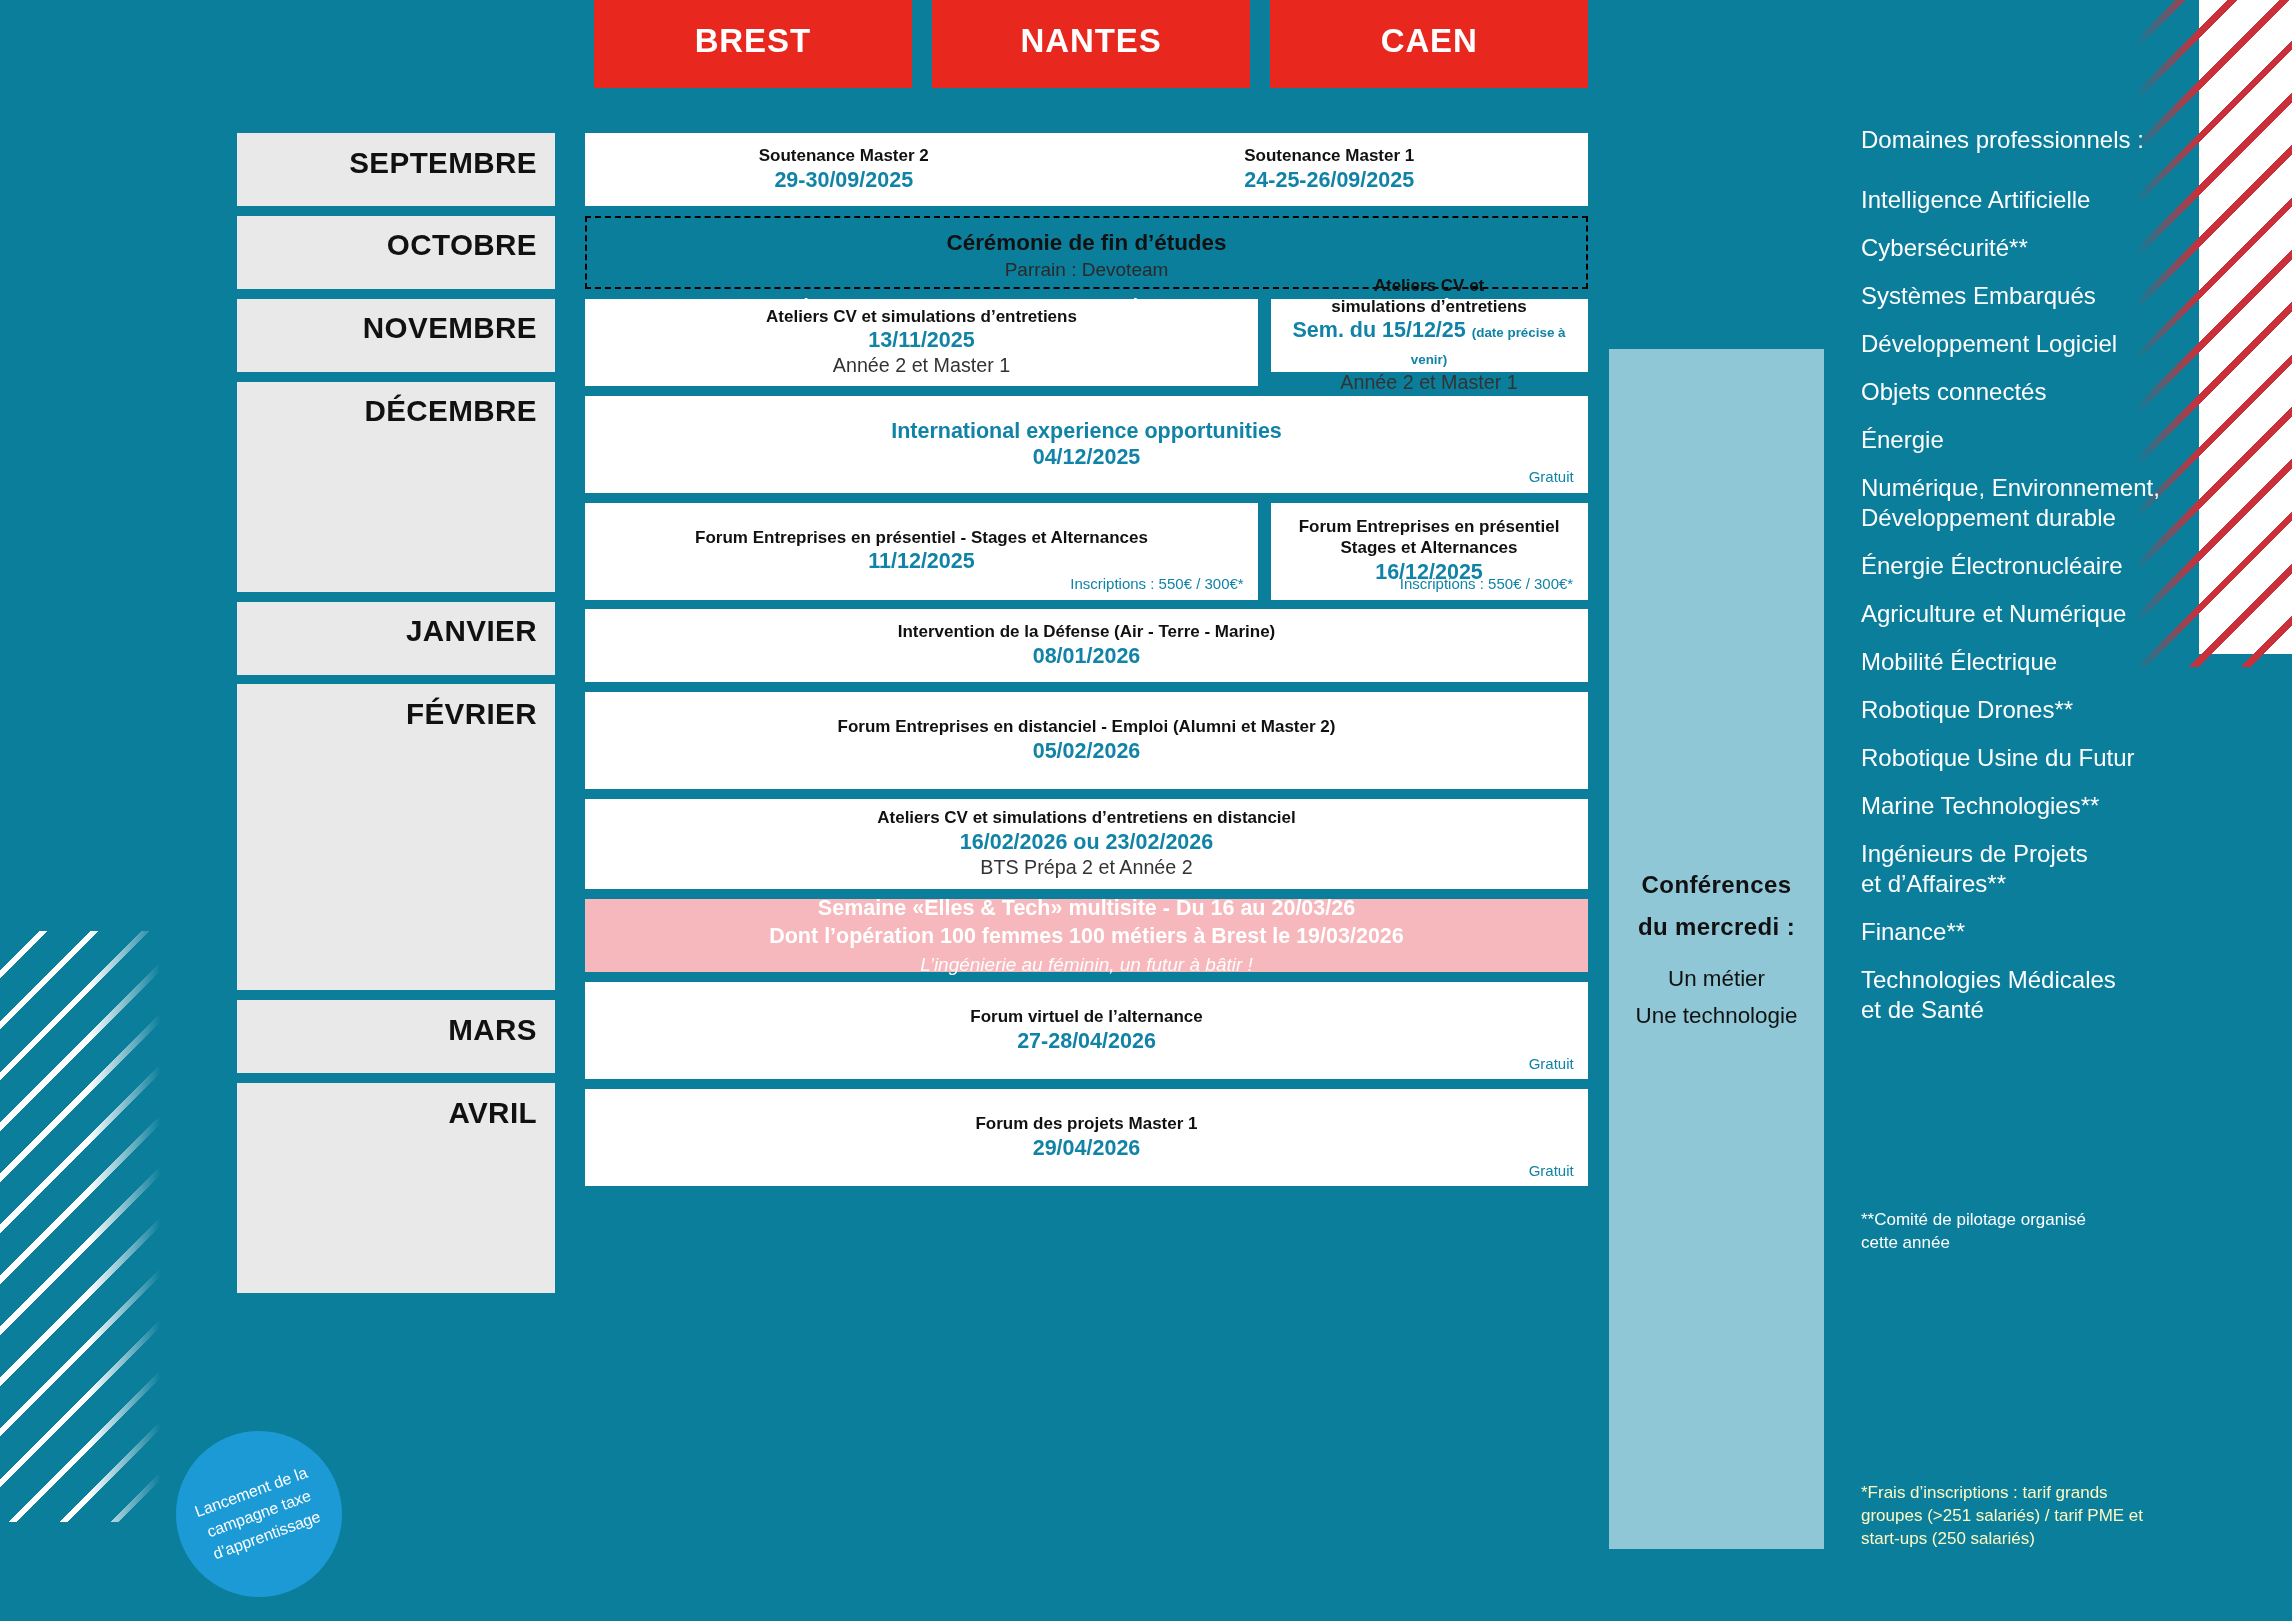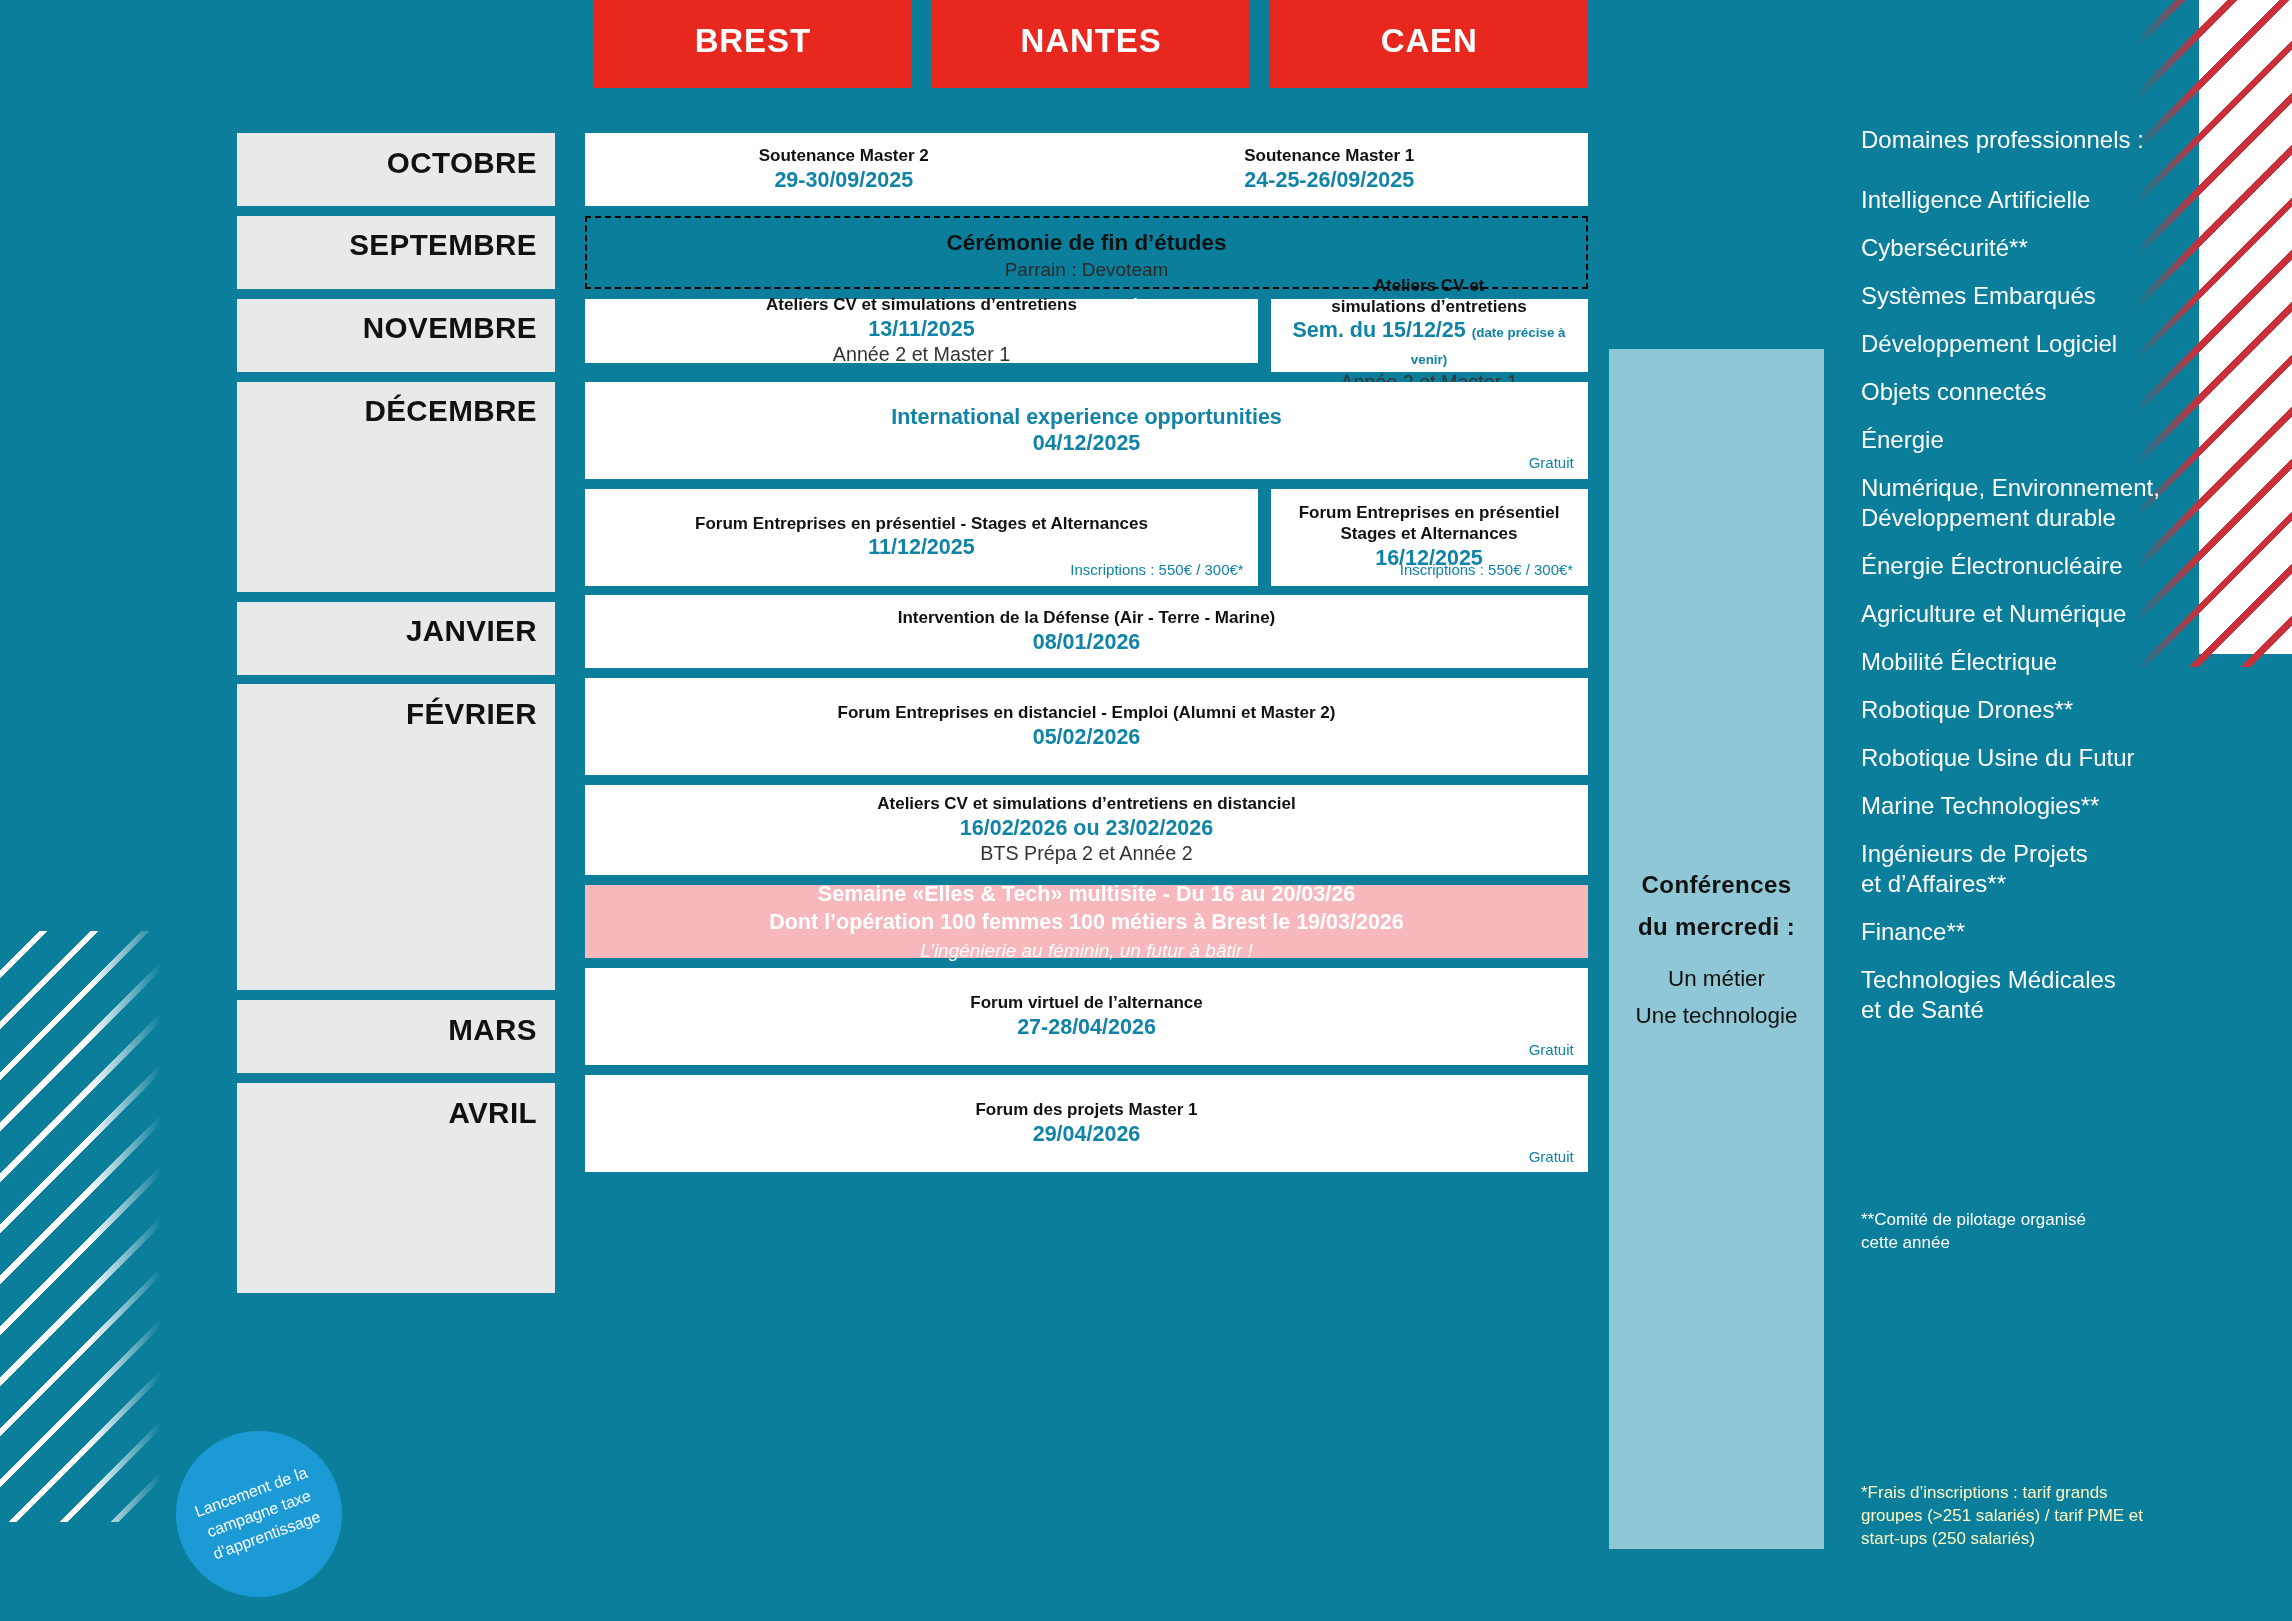--- a/index.html
+++ b/index.html
@@ -124,22 +124,22 @@
     </div>
   <div class="city">
       <span>NANTES</span>
     </div>
   <div class="city">
       <span>CAEN</span>
     </div>
 </div>
 
 <div class="months">
+  <div class="month-box" style="height:73px"><span>SEPTEMBRE</span></div>
   <div class="month-box" style="height:73px"><span>OCTOBRE</span></div>
-  <div class="month-box" style="height:73px"><span>SEPTEMBRE</span></div>
   <div class="month-box" style="height:73px"><span>NOVEMBRE</span></div>
   <div class="month-box" style="height:210px"><span>DÉCEMBRE</span></div>
   <div class="month-box" style="height:73px"><span>JANVIER</span></div>
   <div class="month-box" style="height:306px"><span>FÉVRIER</span></div>
   <div class="month-box" style="height:73px"><span>MARS</span></div>
   <div class="month-box" style="height:210px"><span>AVRIL</span></div>
 </div>
 
 <div class="events">
 
@@ -165,21 +165,21 @@
         <div><span class="cer-city">Nantes : 10/10</span></div>
         <div>
           <span class="cer-city">Caen : 07/11</span>
           <div class="cer-note">1ᵉ promotion ISEN Caen !</div>
         </div>
       </div>
     </div>
   </div>
 
   <div class="ev-row">
-    <div class="card wide" style="height:64px;">
+    <div class="card wide" style="height:87px;">
       <div class="t1">Ateliers CV et simulations d’entretiens</div>
       <div class="t2">13/11/2025</div>
       <div class="t3">Année 2 et Master 1</div>
     </div>
     <div class="card narrow" style="height:73px;">
       <div class="t1">Ateliers CV et</div>
       <div class="t1">simulations d’entretiens</div>
       <div class="t2">
         <span>Sem. du 15/12/25</span>
         <span class="sub-small">(date précise à venir)</span>

